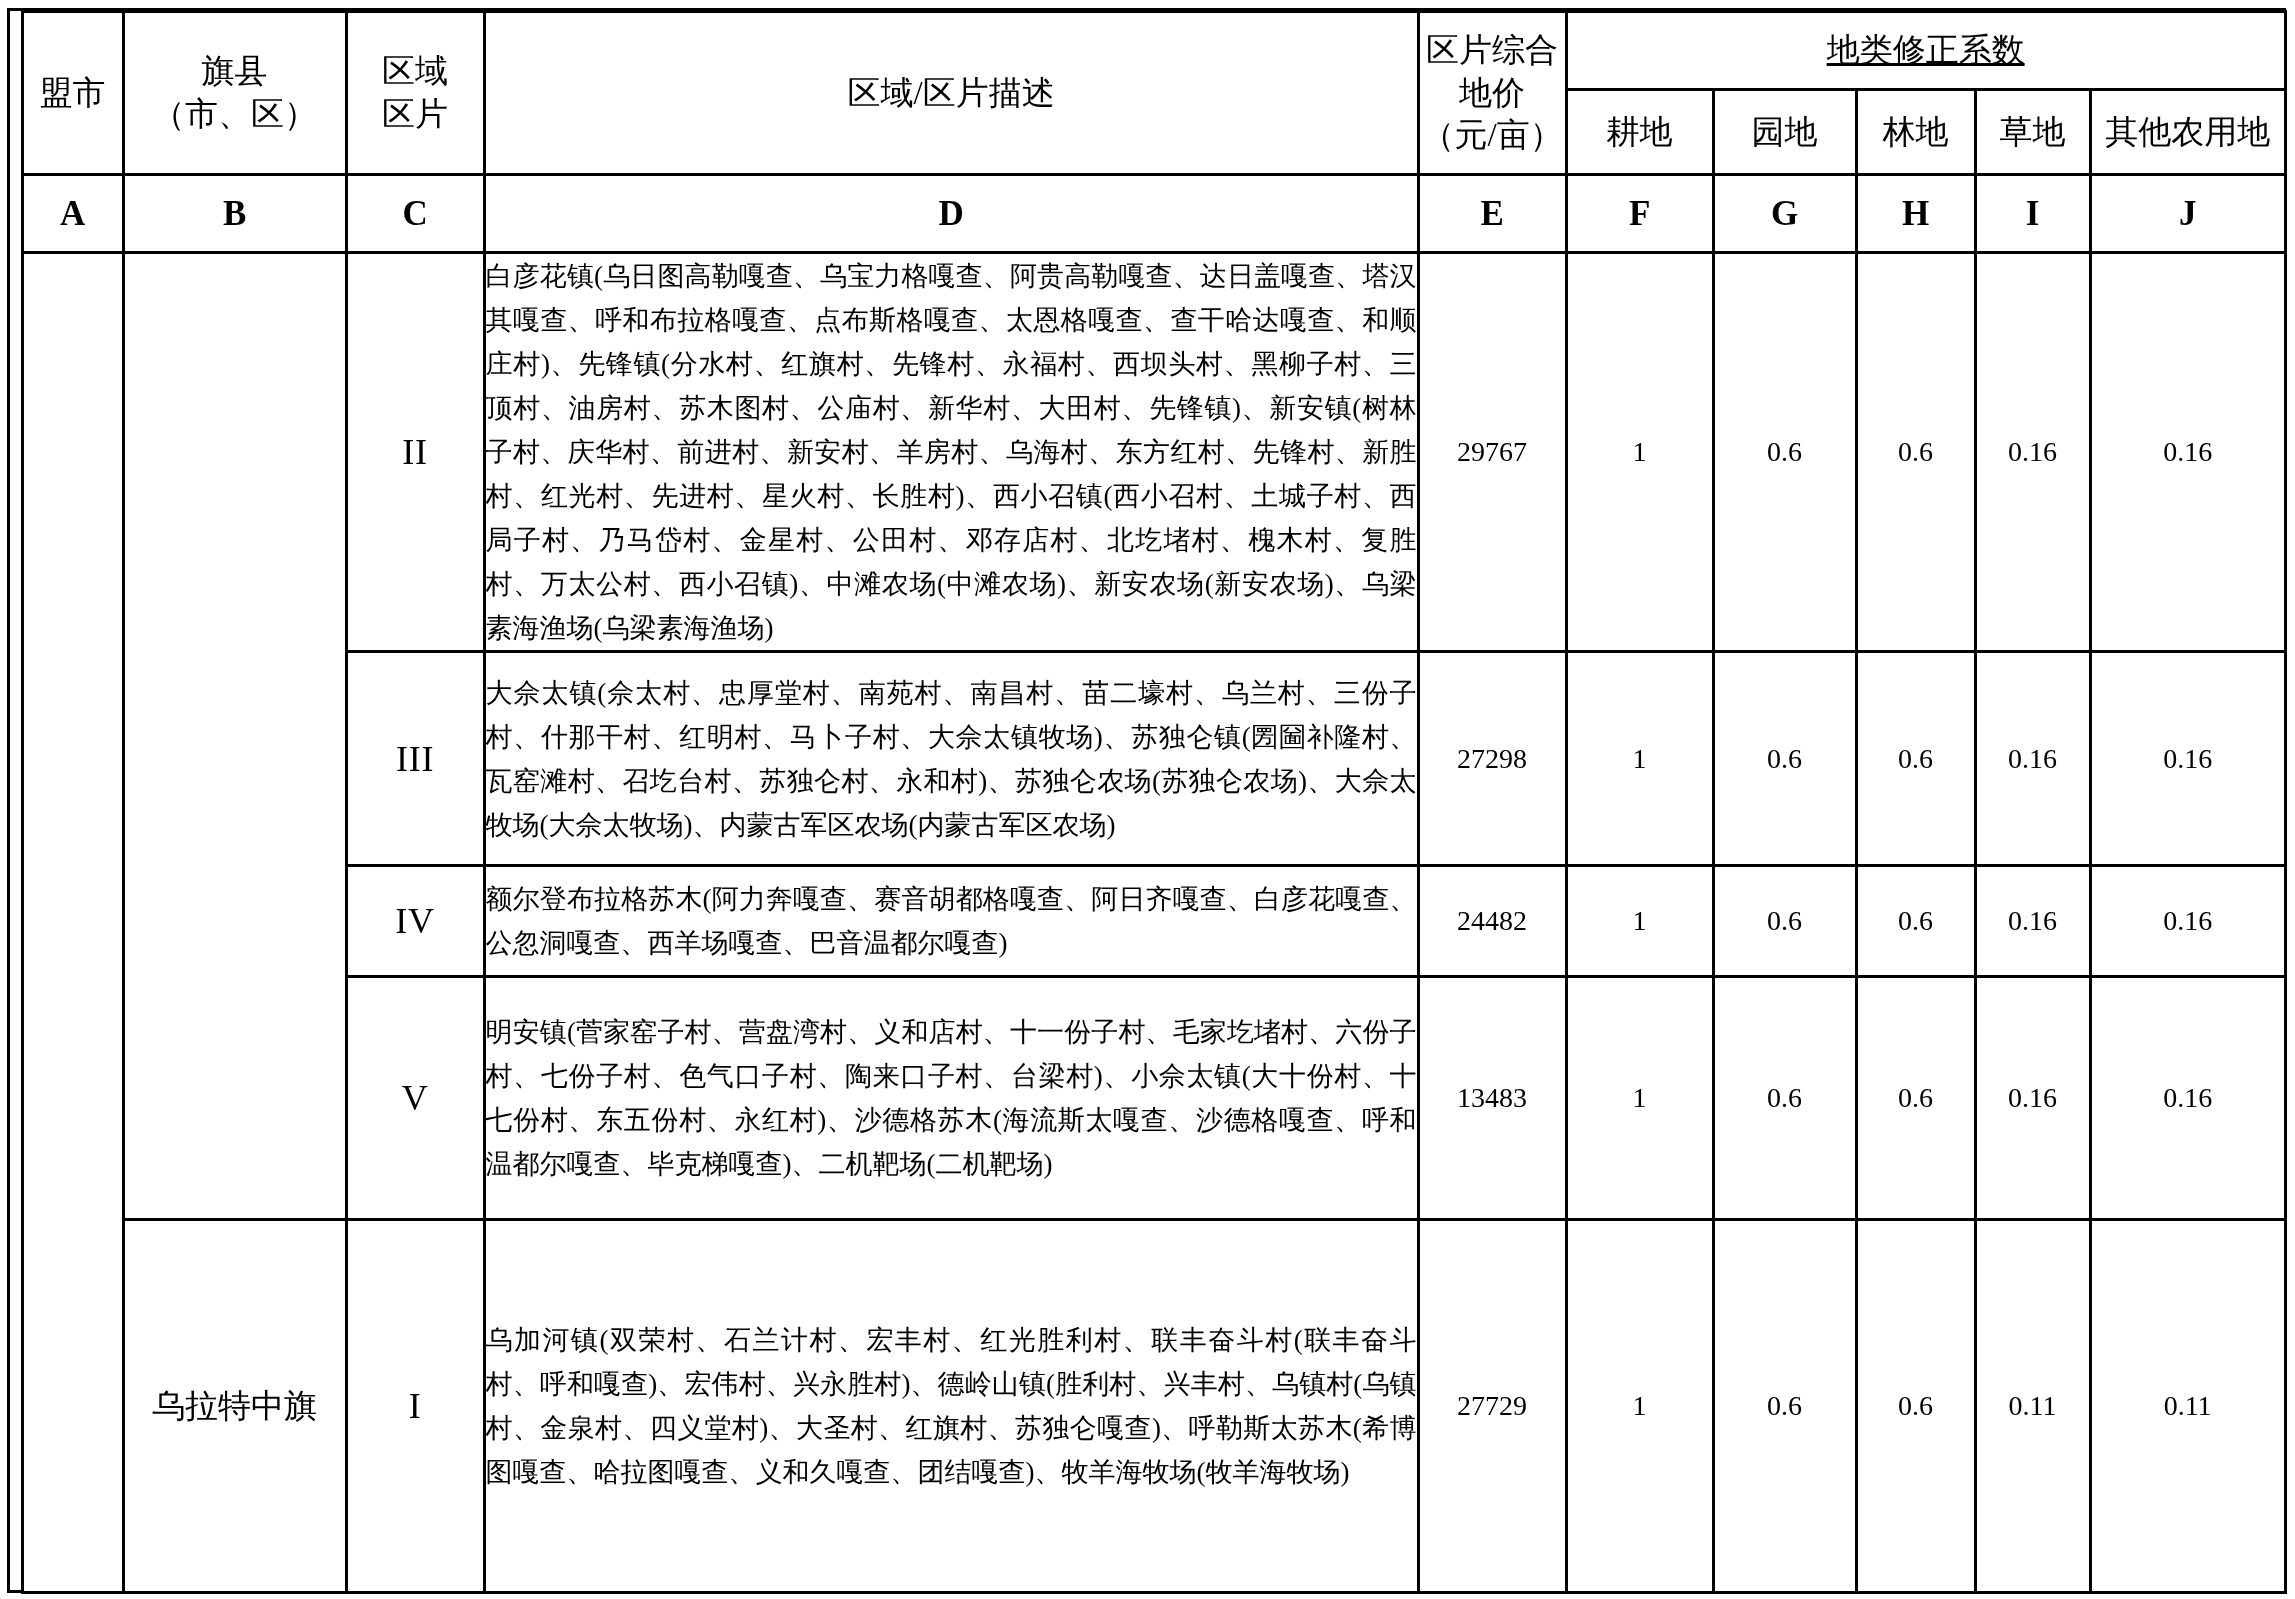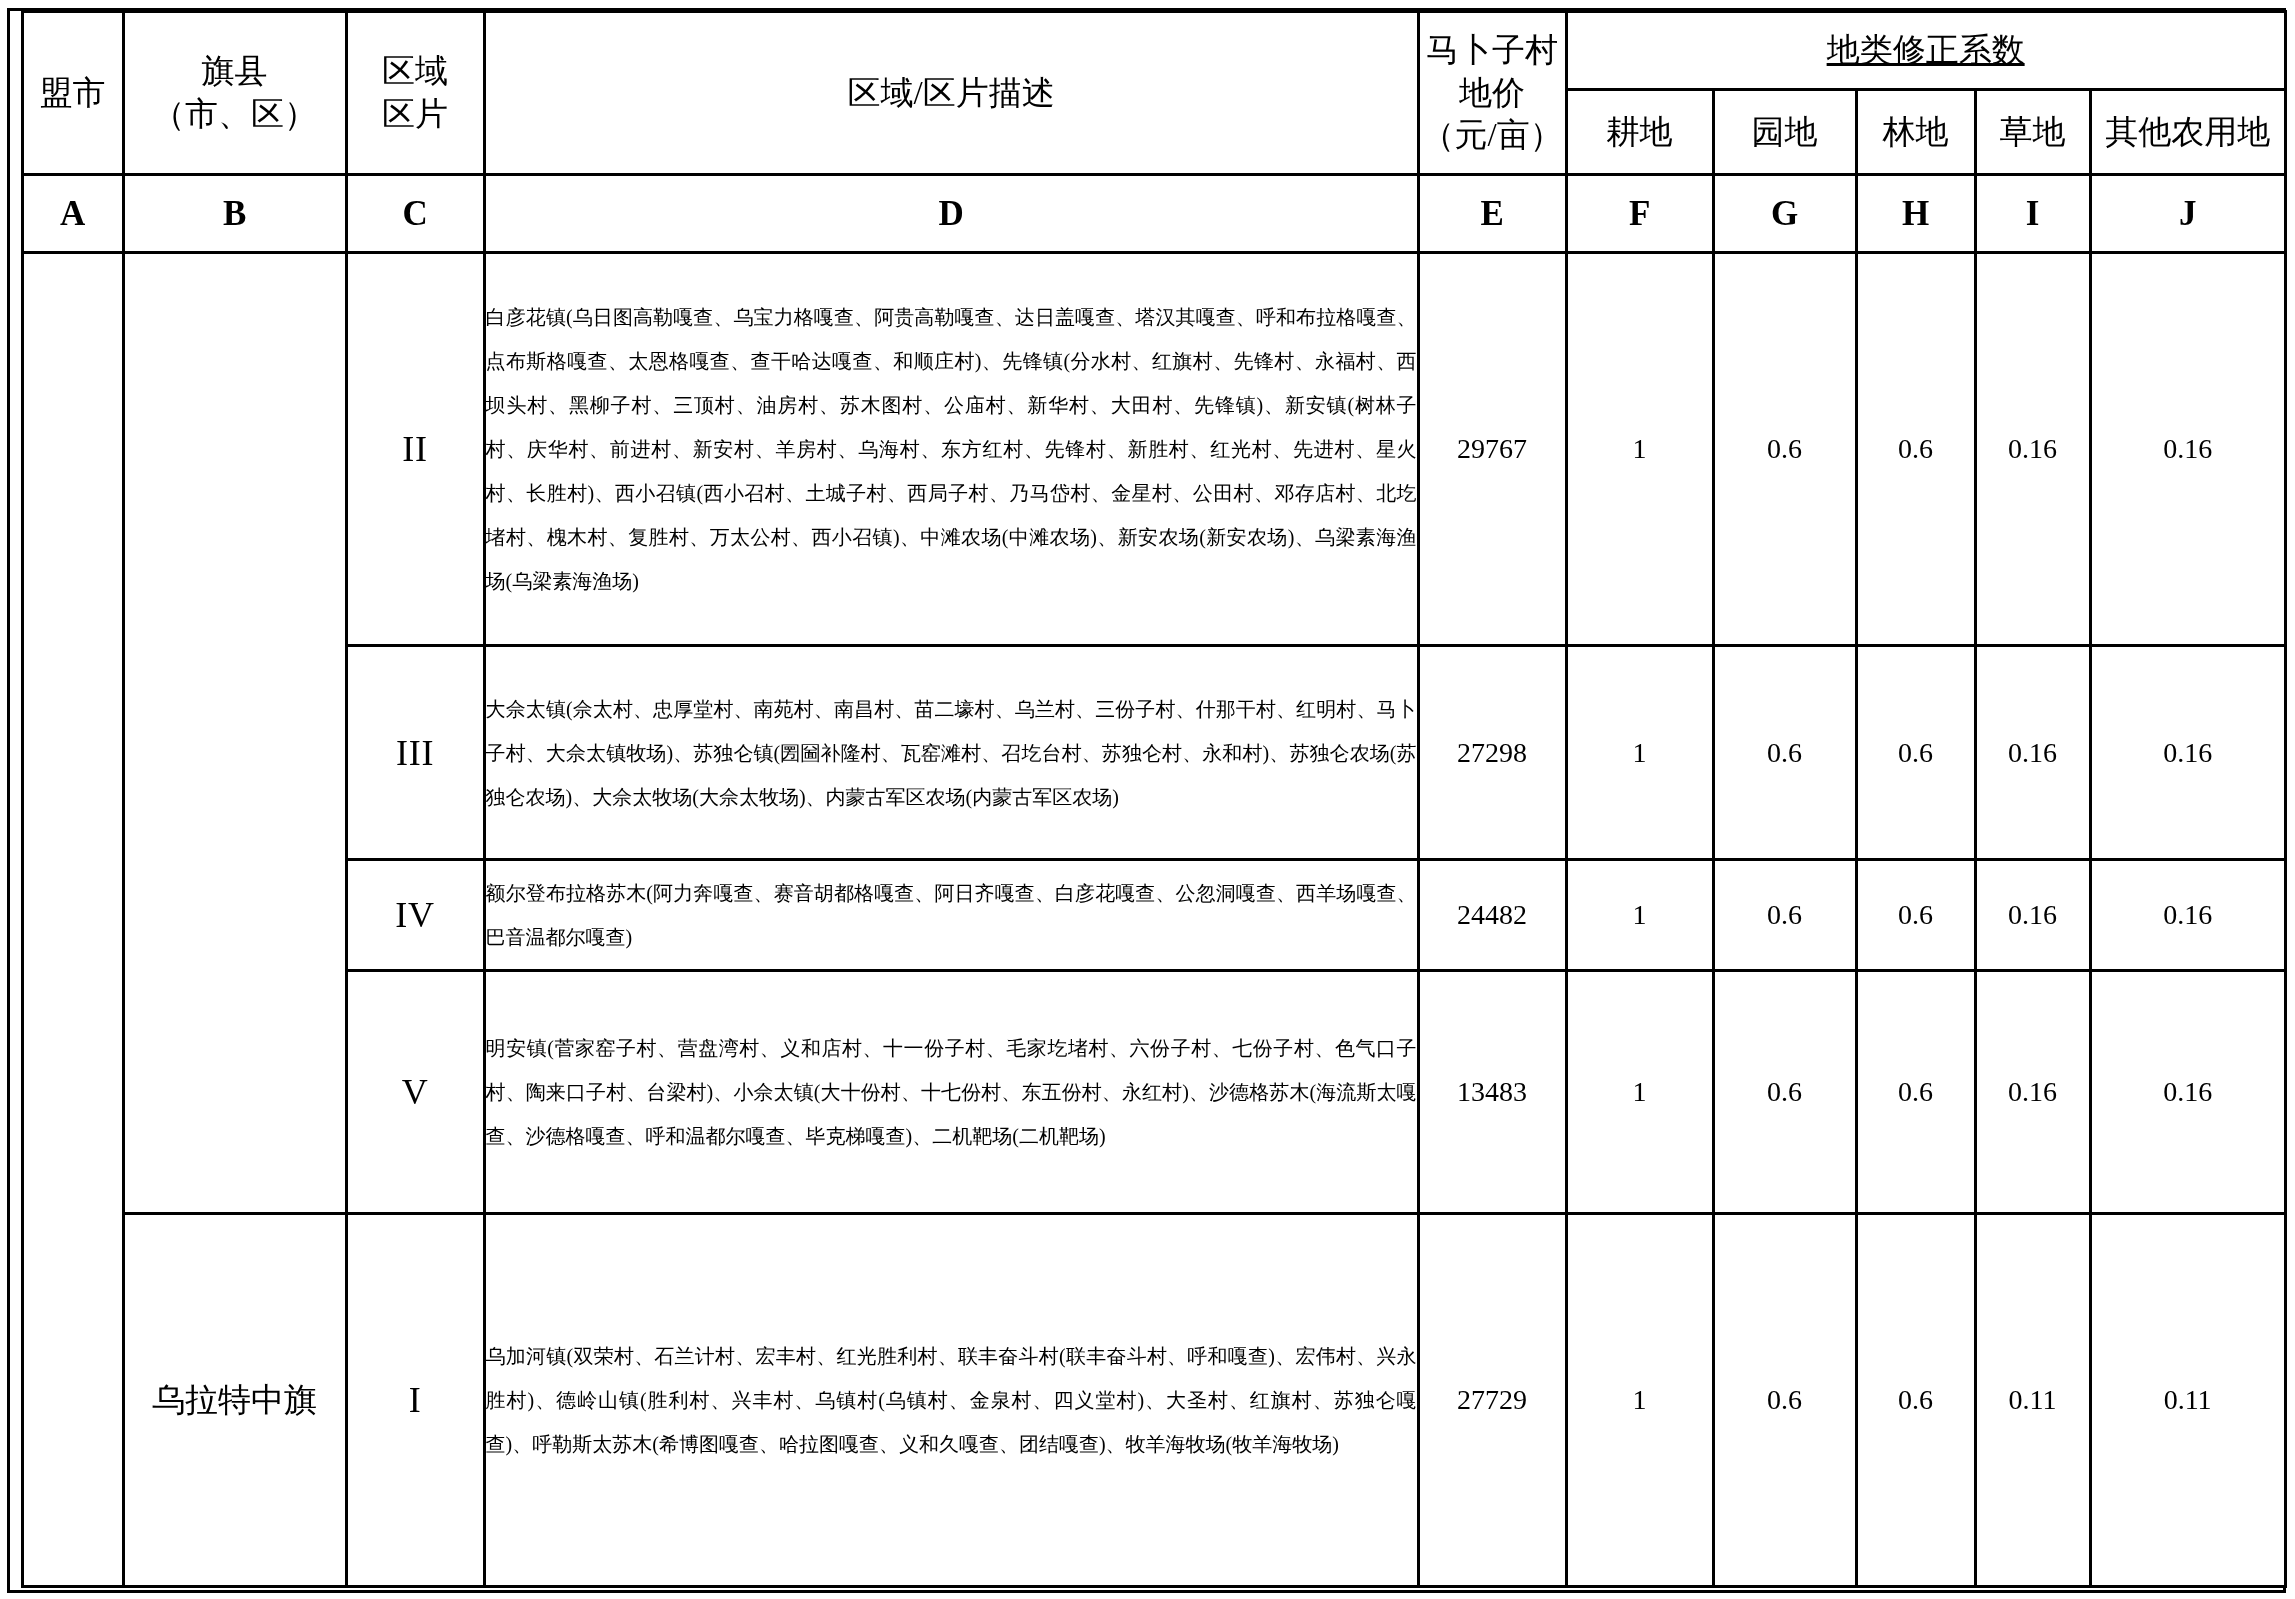--- a/index.html
+++ b/index.html
@@ -19,21 +19,21 @@
   table.grid td{
     border:3.3px solid #000;box-sizing:border-box;
     vertical-align:middle;overflow:hidden;padding:0;
   }
   .c{text-align:center;}
   .hdr{font-size:33px;line-height:1.3;}
   .pre{white-space:pre-line;}
   .bthin{border-bottom-width:2.5px;text-decoration:underline;}
   tr.letters td{font-weight:bold;font-size:35px;}
   td.desc{
-    font-size:20px;line-height:44px;text-align:justify;
+    font-size:27px;line-height:44px;text-align:justify;
     padding:3.3px 6.6px 3.3px 6.6px;
     margin-top:17px;
   }
   td.zone{font-size:36px;font-weight:normal;letter-spacing:0.8px;}
   td.num{font-size:28px;}
   td.county{font-size:33px;}
 </style>
 </head>
 <body>
 
@@ -53,21 +53,21 @@
     <col style="width:195px">
   </colgroup>
   <tbody>
     <tr style="height:78px">
       <td rowspan="2" class="c hdr">盟市</td>
       <td rowspan="2" class="c hdr pre">旗县
 （市、区）</td>
       <td rowspan="2" class="c hdr pre">区域
 区片</td>
       <td rowspan="2" class="c hdr">区域/区片描述</td>
-      <td rowspan="2" class="c hdr pre">马卜子村
+      <td rowspan="2" class="c hdr pre">区片综合
 地价
 （元/亩）</td>
       <td colspan="5" class="c hdr bthin">地类修正系数</td>
     </tr>
     <tr style="height:85px">
       <td class="c hdr">耕地</td>
       <td class="c hdr">园地</td>
       <td class="c hdr">林地</td>
       <td class="c hdr">草地</td>
       <td class="c hdr">其他农用地</td>

